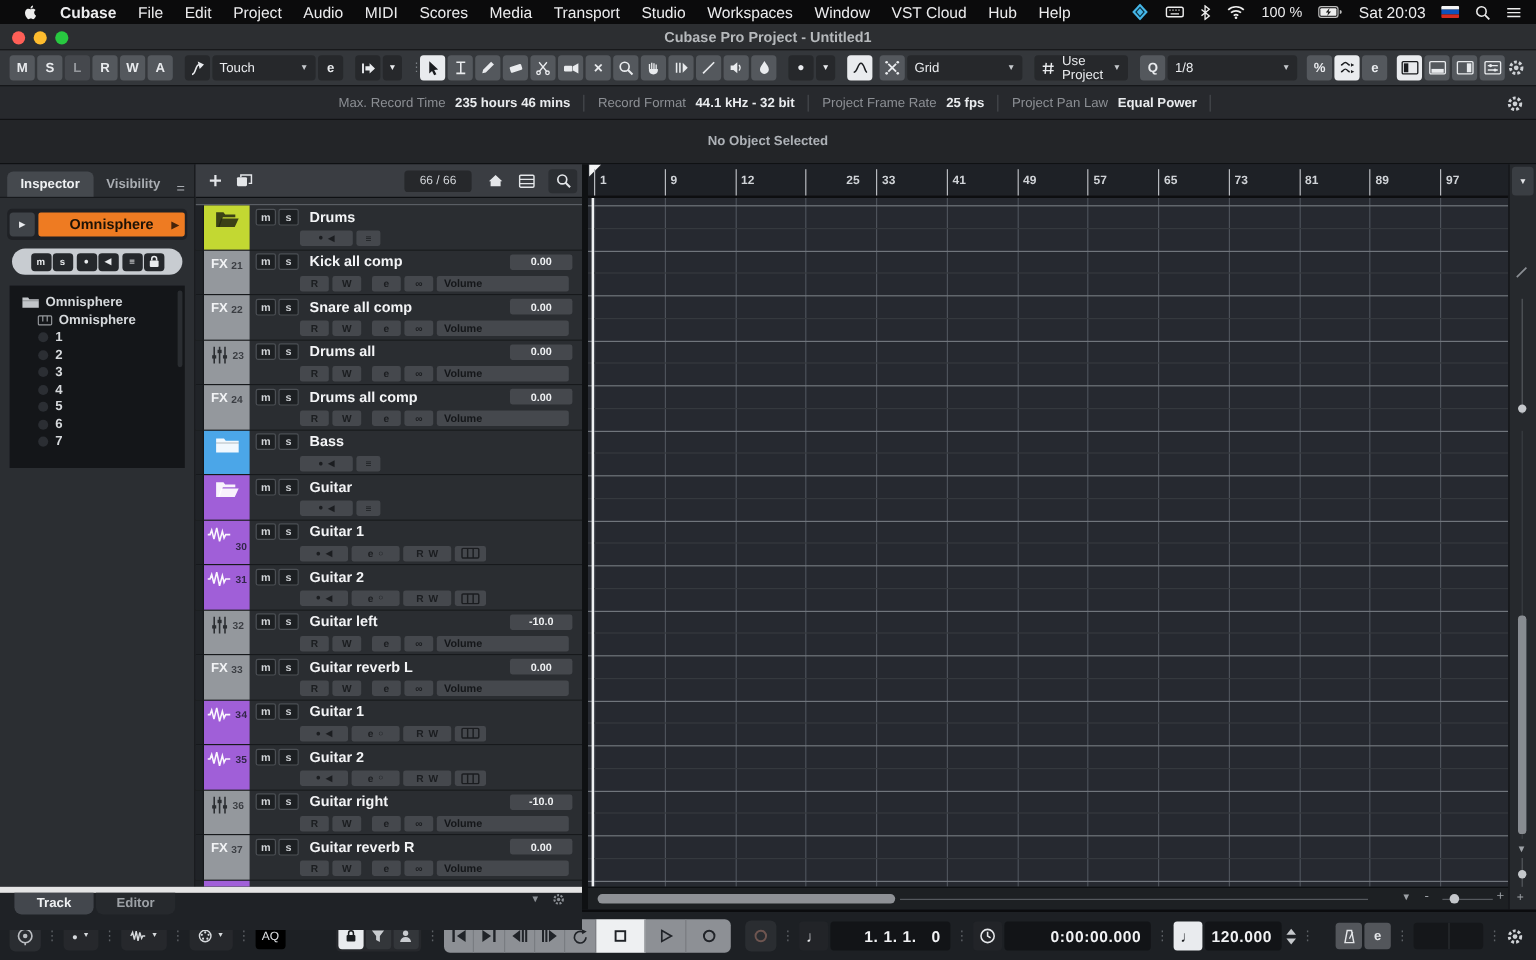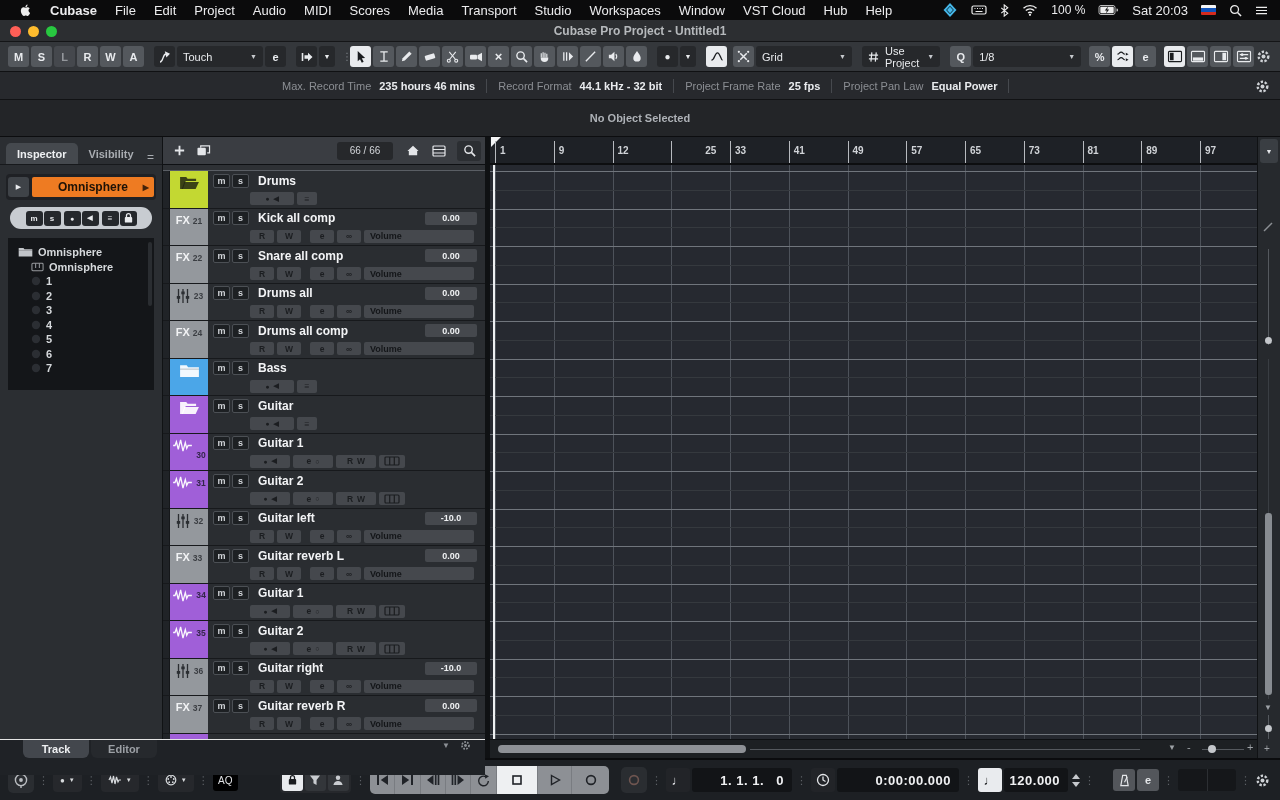--- a/index.html
+++ b/index.html
@@ -76,21 +76,21 @@
   .strip-pair { display:flex; gap:1px; }
   .strip-btn { width:17px; height:15px; background:#25282c; border-radius:3px; color:#e9ebee;
                font-size:8px; font-weight:bold; display:flex; align-items:center; justify-content:center; }
   .insp-tree { position:relative; margin:9px 8px 0 8px; height:152px; background:#141619; padding:7px 4px 4px 6px;
                overflow:hidden; }
   .tree-row { height:14.5px; display:flex; align-items:center; gap:5px; font-size:11px; font-weight:bold; color:#d6d9dc; }
   .tree-sb { position:absolute; right:2px; top:4px; width:4px; height:64px; background:#2a2d31; border-radius:2px; }
 
   
   .bstrip { position:absolute; left:0; top:602px; width:485px; height:36px; background:#1f2226;
-            border-top:1px solid #e5e5e5; display:flex; align-items:flex-start; z-index:5;padding-left:11px; }
+            border-top:5px solid #e5e5e5; display:flex; align-items:flex-start; z-index:5; }
   .btab { width:66px; height:18px; margin-top:0; font-size:11px; font-weight:bold; display:flex;
           align-items:center; justify-content:center; border-radius:0 0 6px 6px; }
   .btab.active { background:#43474d; color:#eef0f2; }
   .btab.idle { background:#26292d; color:#9ca0a5; margin-left:2px; }
   .bstrip-icons { margin-left:auto; display:flex; align-items:center; gap:10px; padding-right:14px; color:#8b8f94; }
 
   
   .tracklist { position:absolute; top:0; left:163px; width:322px; height:621px; background:#24272b; }
   .tl-header { height:28px; background:#3a3d42; border-bottom:1px solid #0e1013; display:flex;
                align-items:center; padding:0 4px; color:#e4e6e9; }

